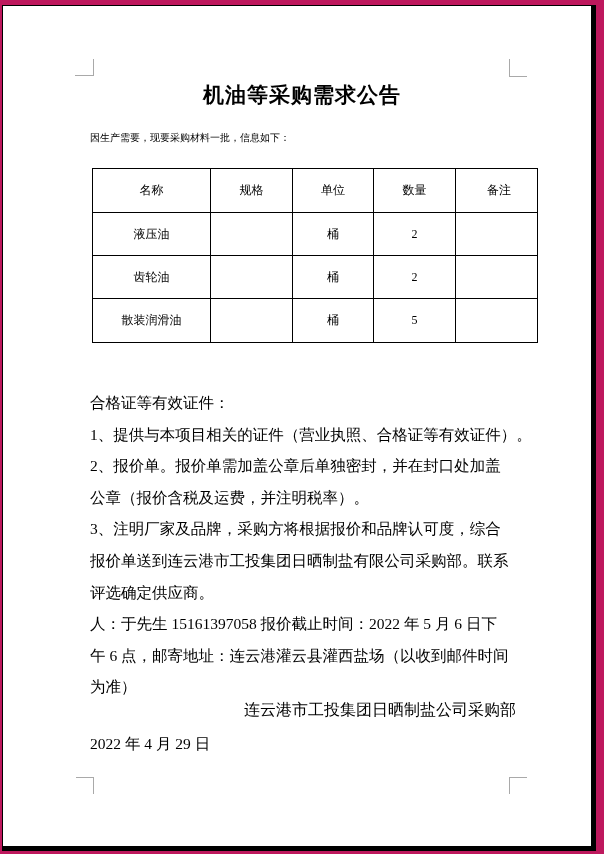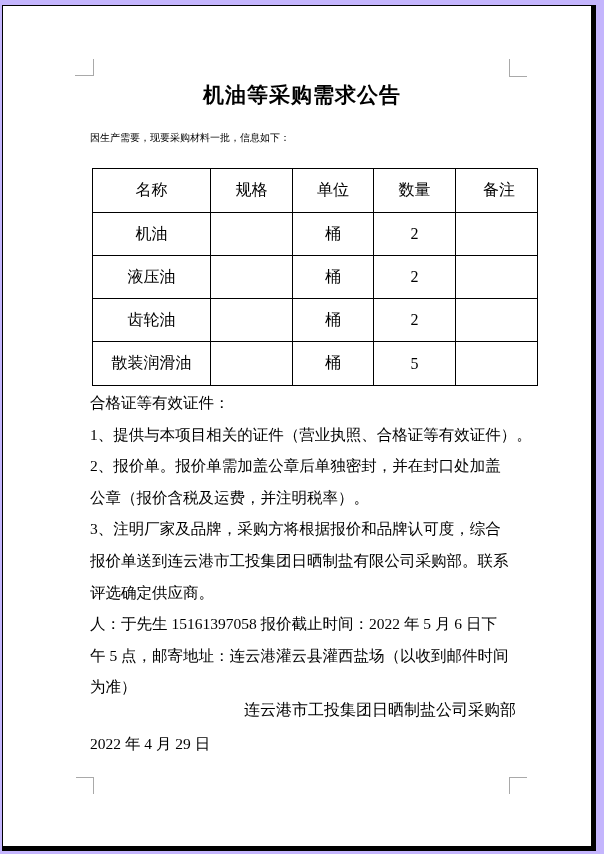--- a/index.html
+++ b/index.html
@@ -2,21 +2,21 @@
 <html><head>
 <meta charset="utf-8">
 <style>
   * { margin: 0; padding: 0; box-sizing: content-box; }
   html, body { width: 604px; height: 854px; overflow: hidden; }
   body { font-family: "Liberation Serif", "DejaVu Serif", serif; color: #000; }
 
   .frame {
     position: relative;
     width: 604px; height: 854px;
-    background: #c4b5fd;
+    background: #be185d;
   }
   .paper {
     position: absolute;
     left: 2px; top: 5px;
     width: 588px; height: 840px;
     background: #ffffff;
     border: 1px solid #000;
     border-right-width: 5px;
     border-bottom-width: 5px;
   }
@@ -53,21 +53,21 @@
 
   table.req {
     position: absolute;
     left: 89px; top: 162px;
     border-collapse: collapse;
     table-layout: fixed;
     width: 445px;
   }
   table.req td, table.req th {
     border: 1px solid #000;
-    font-size: 16px;
+    font-size: 12px;
     font-weight: normal;
     text-align: center;
     vertical-align: middle;
     overflow: hidden;
   }
   tr.hdr  { height: 44px; }
   tr.row  { height: 43px; }
   tr.row-last { height: 44px; }
   th.note-h { text-align: left; padding-left: 5px; }
 
@@ -129,27 +129,20 @@
       </colgroup>
       <tbody>
           <tr class="hdr">
         <th>名称</th>
         <th>规格</th>
         <th>单位</th>
         <th>数量</th>
         <th class="note-h">备注</th>
       </tr>
       <tr class="row">
-        <td>机油</td>
-        <td></td>
-        <td>桶</td>
-        <td>2</td>
-        <td></td>
-      </tr>
-      <tr class="row">
         <td>液压油</td>
         <td></td>
         <td>桶</td>
         <td>2</td>
         <td></td>
       </tr>
       <tr class="row">
         <td>齿轮油</td>
         <td></td>
         <td>桶</td>
@@ -168,21 +161,21 @@
 
     <div class="bodytext">
       <div class="bline">合格证等有效证件：</div>
       <div class="bline">1、提供与本项目相关的证件（营业执照、合格证等有效证件）。</div>
       <div class="bline">2、报价单。报价单需加盖公章后单独密封，并在封口处加盖</div>
       <div class="bline">公章（报价含税及运费，并注明税率）。</div>
       <div class="bline">3、注明厂家及品牌，采购方将根据报价和品牌认可度，综合</div>
       <div class="bline">报价单送到连云港市工投集团日晒制盐有限公司采购部。联系</div>
       <div class="bline">评选确定供应商。</div>
       <div class="bline">人：于先生 15161397058 报价截止时间：2022 年 5 月 6 日下</div>
-      <div class="bline">午 5 点，邮寄地址：连云港灌云县灌西盐场（以收到邮件时间</div>
+      <div class="bline">午 6 点，邮寄地址：连云港灌云县灌西盐场（以收到邮件时间</div>
       <div class="bline">为准）</div>
     </div>
 
     <div class="sig">连云港市工投集团日晒制盐公司采购部</div>
     <div class="sigdate">2022 年 4 月 29 日</div>
 
   </div>
 </div>
 
 </body></html>

